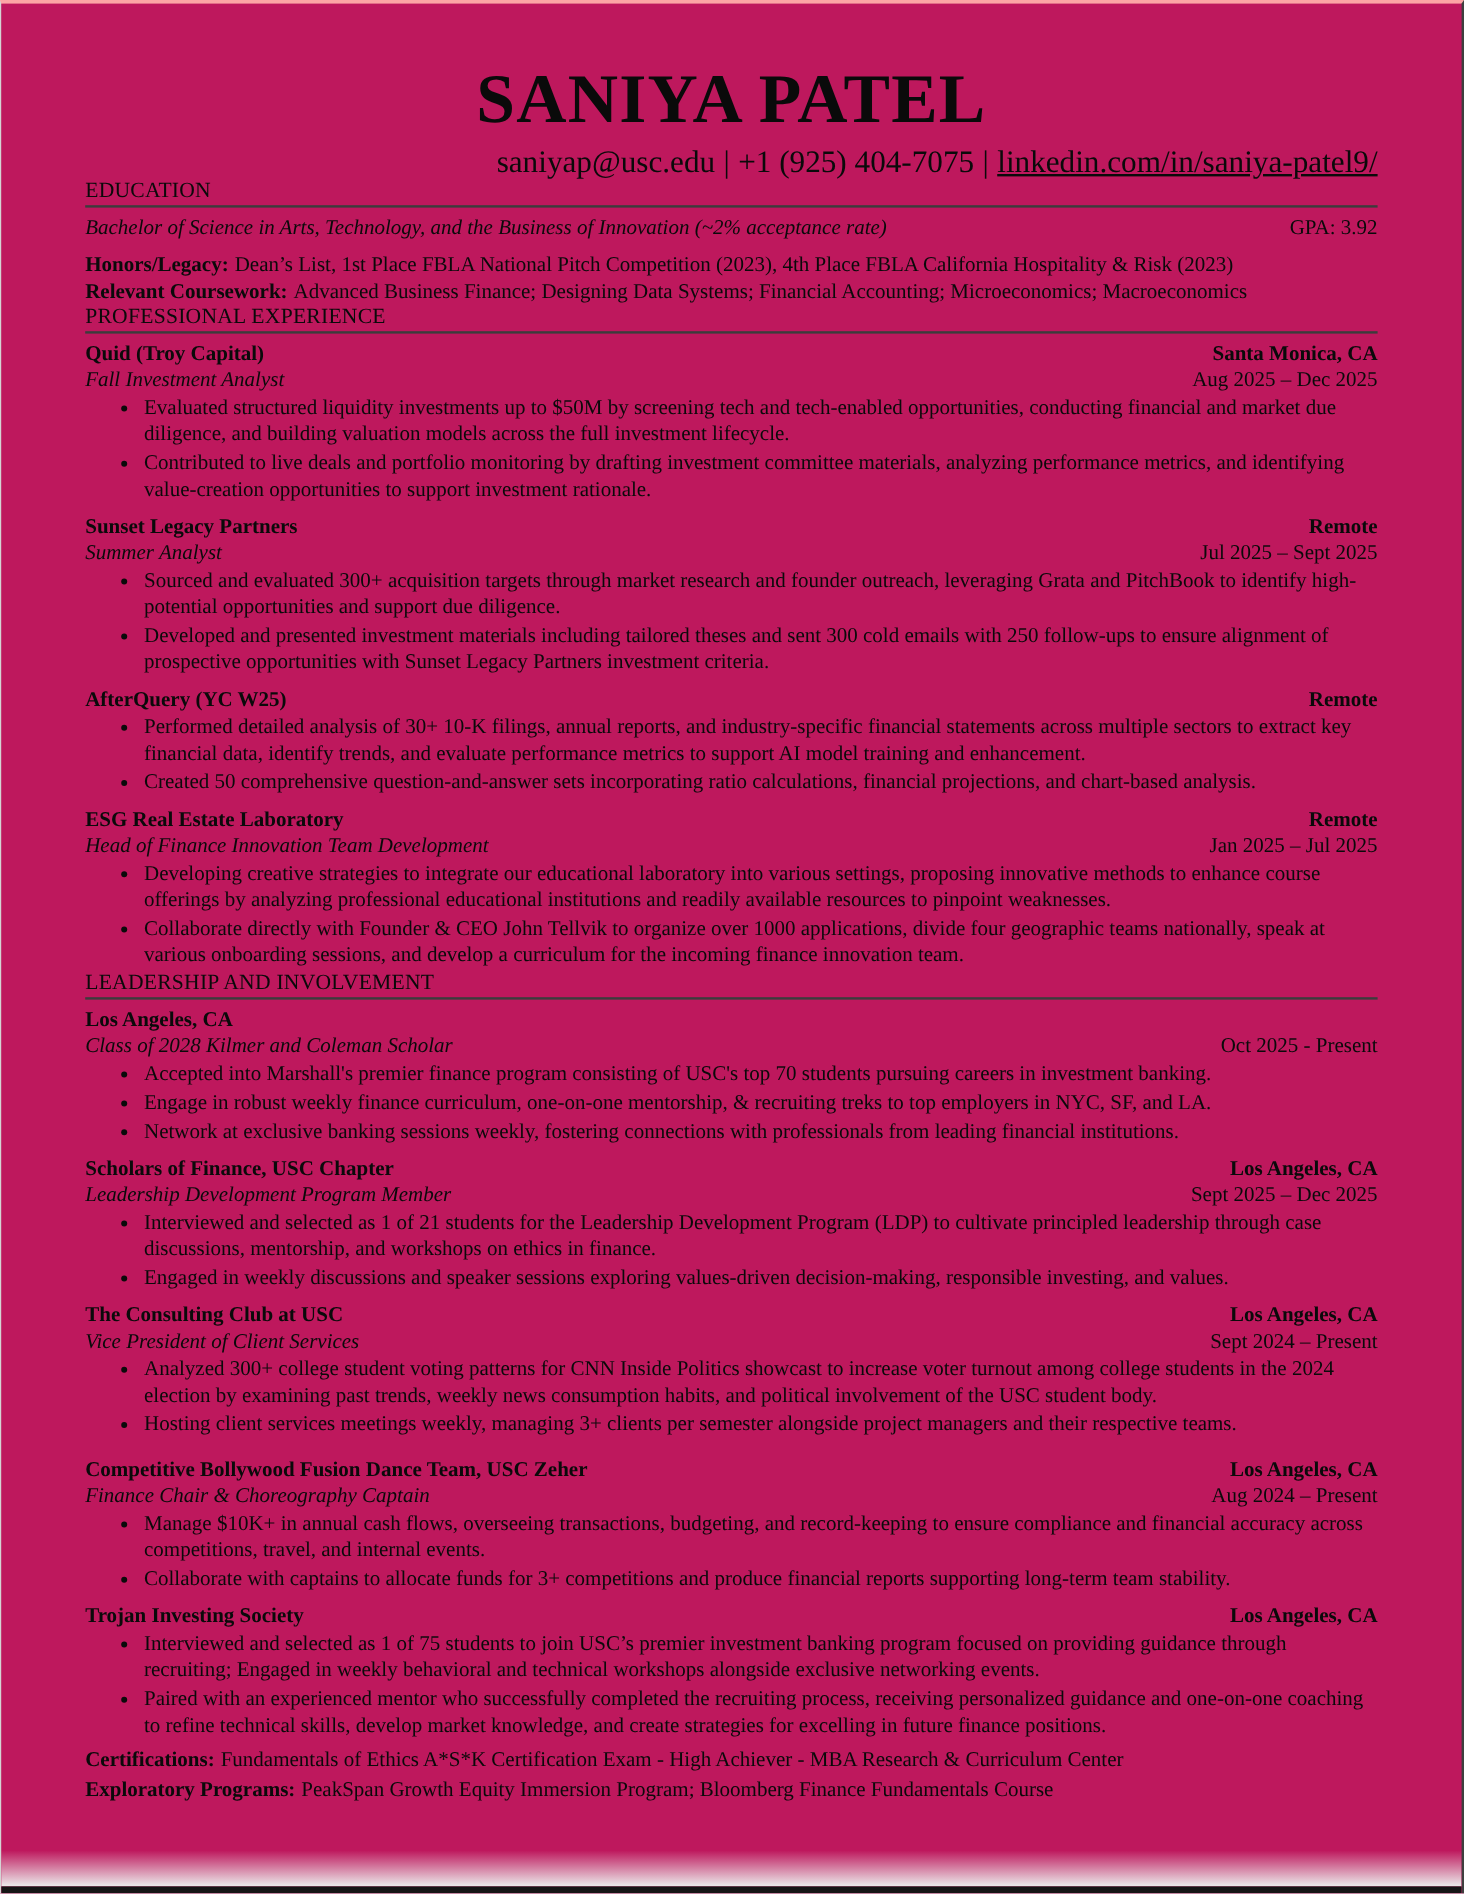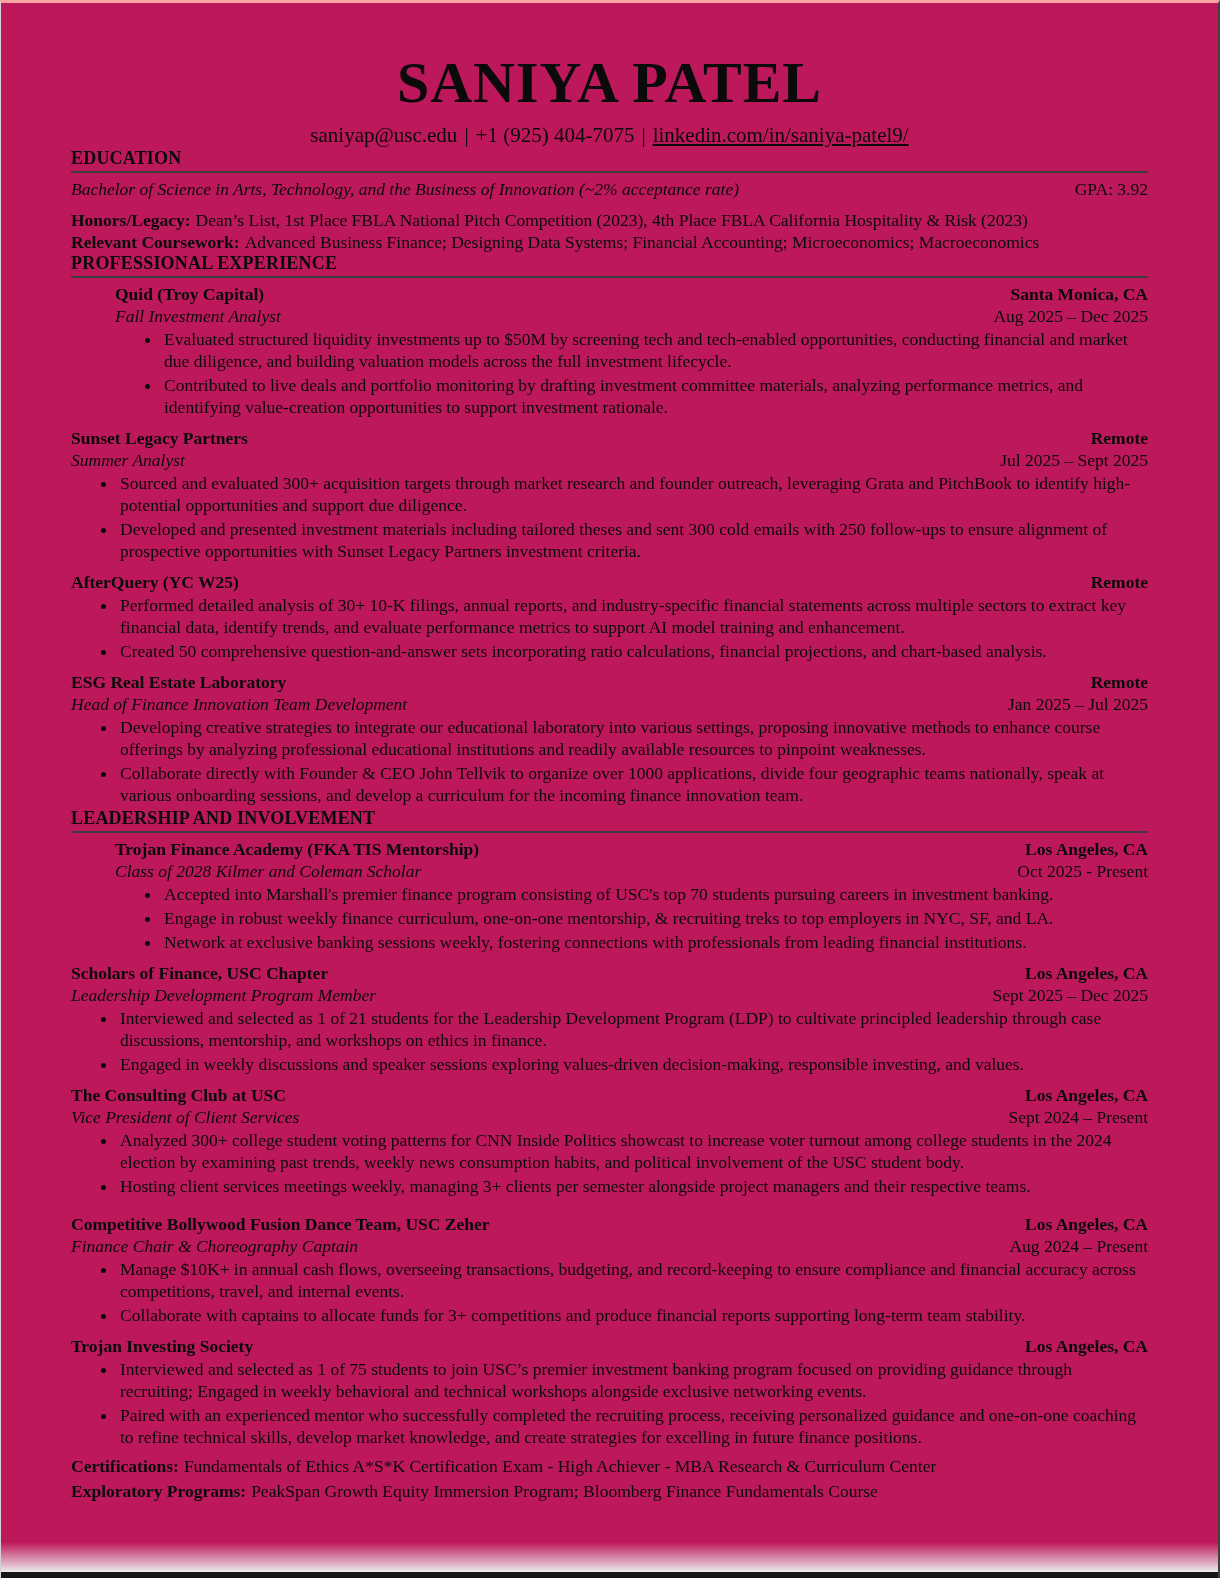--- a/index.html
+++ b/index.html
@@ -29,36 +29,36 @@
   .name {
     margin: 48px 0 0 0;
     text-align: center;
     font-size: 58px;
     line-height: 64px;
     font-weight: bold;
     letter-spacing: 1px;
   }
   .contact {
     margin-top: 7px;
-    text-align: center;
-    font-size: 21px;
+    text-align: right;
+    font-size: 26px;
     line-height: 26px;
   }
   .contact .sep { padding: 0 7px; }
   .contact a.link {
     color: #0a0a0a;
     text-decoration: underline;
     cursor: pointer;
   }
   
   h2.section-heading {
     margin: 0;
     font-size: 18px;
     line-height: 21px;
-    font-weight: bold;
+    font-weight: normal;
     letter-spacing: 0.2px;
     border-bottom: 2px solid #3c3c3c;
     padding-bottom: 2px;
   }
   .mt-edu  { margin-top: 17px; }
   .mt-sect { margin-top: 11px; }
   
   .row {
     display: flex;
     justify-content: space-between;
@@ -67,21 +67,21 @@
   .bold   { font-weight: bold; }
   .italic { font-style: italic; text-align: center; }
   .right  { text-align: right; white-space: nowrap; }
   
   .edu-block { margin-top: 5px; }
   .label-line { margin: 0; }
   .label-line .lbl { font-weight: bold; padding-right: 5px; }
   .honors-block { margin-top: 9px; }
   
   .entry { margin-top: 9px; }
-  .entry.first { margin-top: 5px; margin-left: 44px; }
+  .entry.first { margin-top: 5px; }
   .entry.gap-lg { margin-top: 16px; }
   ul.bullets {
     margin: 1px 0 0 0;
     padding-left: 47px;
   }
   ul.bullets li {
     margin: 0 0 2px 0;
     padding-left: 2px;
   }
   
@@ -180,21 +180,20 @@
       <ul class="bullets">
         <li>Developing creative strategies to integrate our educational laboratory into various settings, proposing innovative methods to enhance course offerings by analyzing professional educational institutions and readily available resources to pinpoint weaknesses.</li>
         <li>Collaborate directly with Founder &amp; CEO John Tellvik to organize over 1000 applications, divide four geographic teams nationally, speak at various onboarding sessions, and develop a curriculum for the incoming finance innovation team.</li>
       </ul>
     </div>
 
     <h2 class="section-heading mt-sect">LEADERSHIP AND INVOLVEMENT</h2>
 
     <div class="entry first">
       <div class="row">
-        <span class="bold">Trojan Finance Academy (FKA TIS Mentorship)</span>
         <span class="bold right">Los Angeles, CA</span>
       </div>
       <div class="row">
         <span class="italic">Class of 2028 Kilmer and Coleman Scholar</span>
         <span class="right">Oct 2025 - Present</span>
       </div>
       <ul class="bullets">
         <li>Accepted into Marshall's premier finance program consisting of USC's top 70 students pursuing careers in investment banking.</li>
         <li>Engage in robust weekly finance curriculum, one-on-one mentorship, &amp; recruiting treks to top employers in NYC, SF, and LA.</li>
         <li>Network at exclusive banking sessions weekly, fostering connections with professionals from leading financial institutions.</li>

